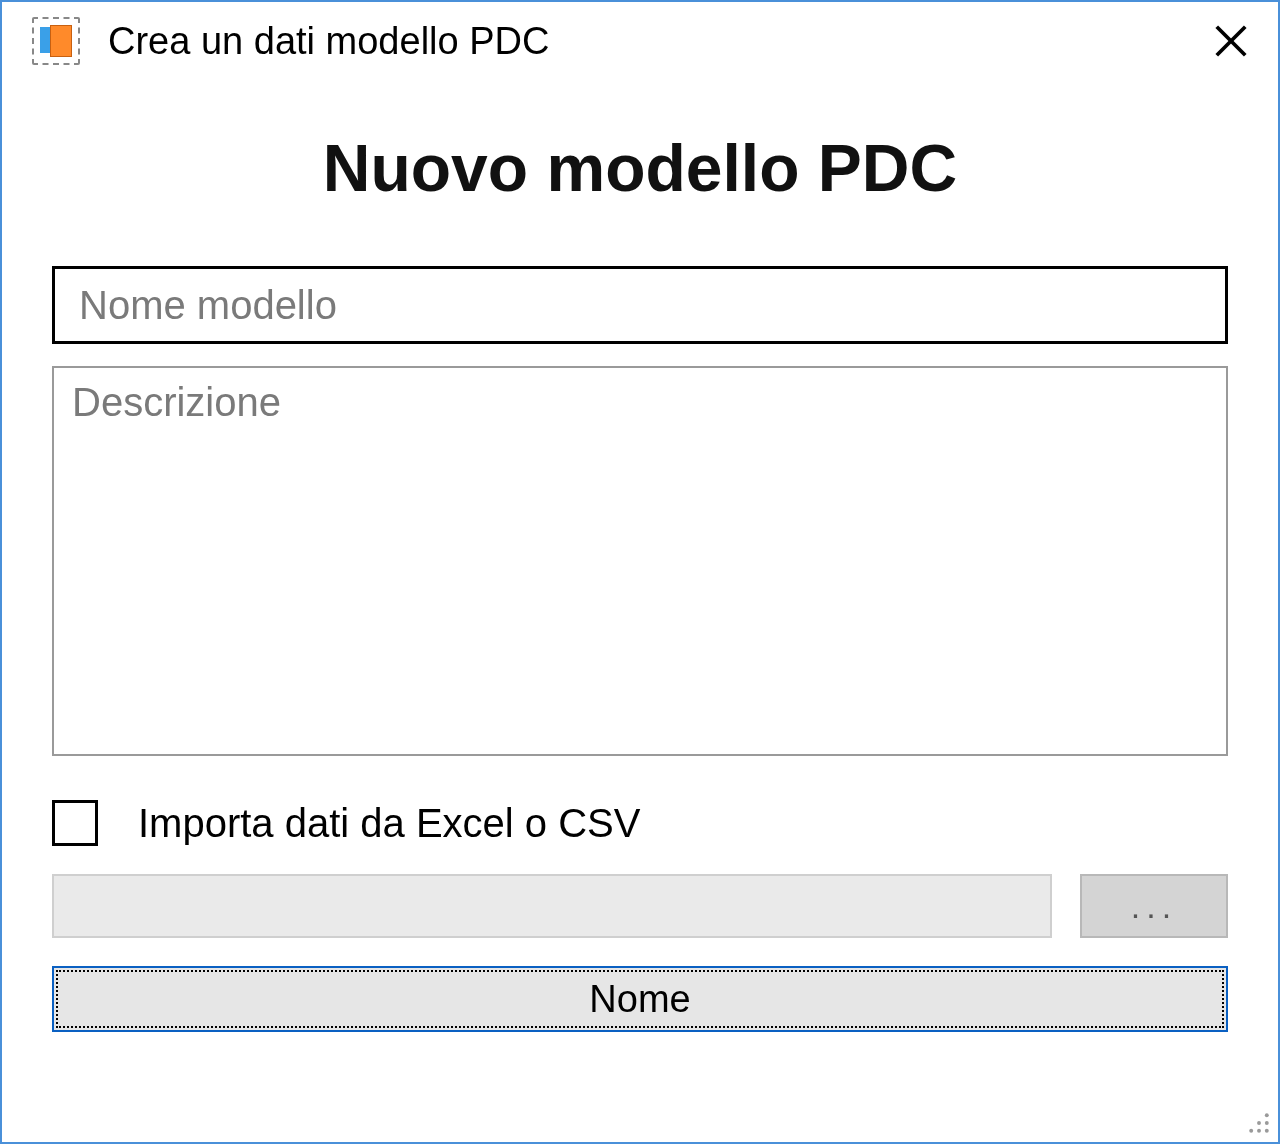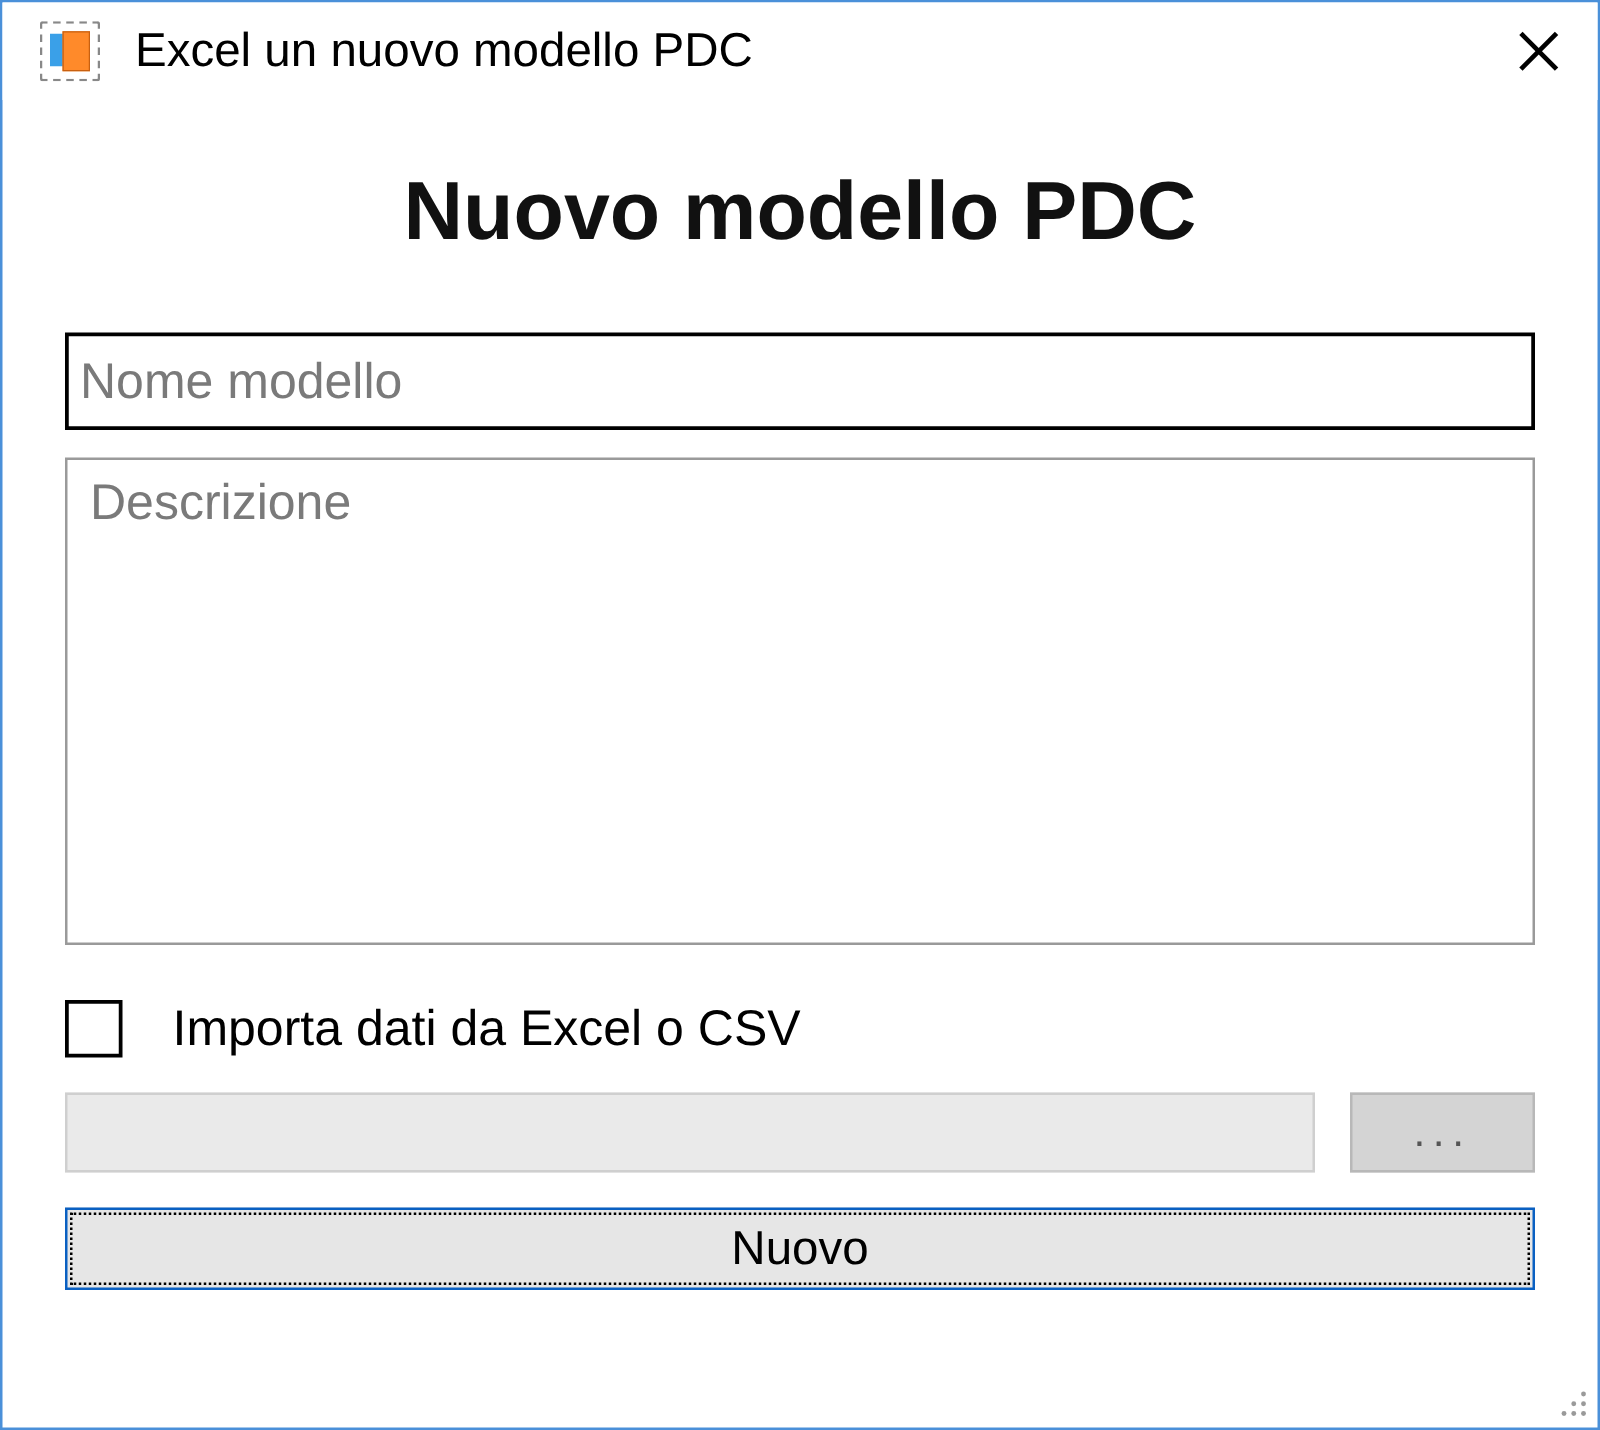--- a/index.html
+++ b/index.html
@@ -82,21 +82,21 @@
     font-size: 66px;
     font-weight: 700;
     color: #111;
     margin-bottom: 60px;
   }
   .model-name-input {
     width: 100%;
     height: 78px;
     border: 3px solid #000;
     font-size: 40px;
-    padding: 8px 9px;
+    padding: 8px 24px;
     color: #000;
     background: #fff;
     margin-bottom: 22px;
     font-family: inherit;
     outline: none;
   }
   .model-name-input::placeholder { color: #7a7a7a; }
   .description-input {
     width: 100%;
     height: 390px;
@@ -186,21 +186,21 @@
   }
   .resize-grip svg { width: 26px; height: 26px; }
 </style>
 </head>
 <body>
 
 <div class="window">
 
   <div class="titlebar">
     <span class="app-icon"></span>
-    <span class="title-text">Excel un nuovo modello PDC</span>
+    <span class="title-text">Crea un dati modello PDC</span>
     <button class="close-btn">
       <svg viewBox="0 0 24 24">
         <line x1="3" y1="3" x2="21" y2="21" stroke="#000" stroke-width="2.4"></line>
         <line x1="21" y1="3" x2="3" y2="21" stroke="#000" stroke-width="2.4"></line>
       </svg>
     </button>
   </div>
 
   <div class="content">
 
@@ -213,21 +213,21 @@
     <div class="checkbox-row">
       <div class="checkbox-box"></div>
       <span class="checkbox-label">Importa dati da Excel o CSV</span>
     </div>
 
     <div class="filepath-row">
       <input type="text" class="filepath-input" disabled="" value="" style="">
       <button class="browse-btn">...</button>
     </div>
 
-    <button class="create-btn">Nuovo</button>
+    <button class="create-btn">Nome</button>
 
     <div class="resize-grip">
       <svg viewBox="0 0 20 20">
         <circle cx="16" cy="4" r="1.5" fill="#9a9a9a"></circle>
         <circle cx="16" cy="10" r="1.5" fill="#9a9a9a"></circle>
         <circle cx="10" cy="10" r="1.5" fill="#9a9a9a"></circle>
         <circle cx="16" cy="16" r="1.5" fill="#9a9a9a"></circle>
         <circle cx="10" cy="16" r="1.5" fill="#9a9a9a"></circle>
         <circle cx="4" cy="16" r="1.5" fill="#9a9a9a"></circle>
       </svg>

